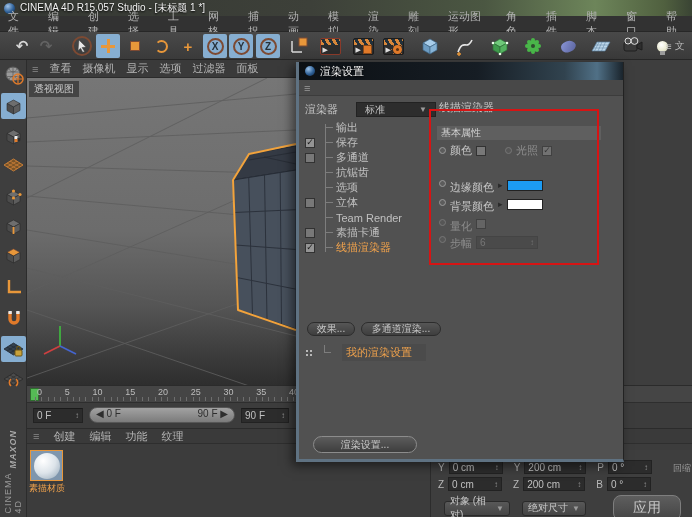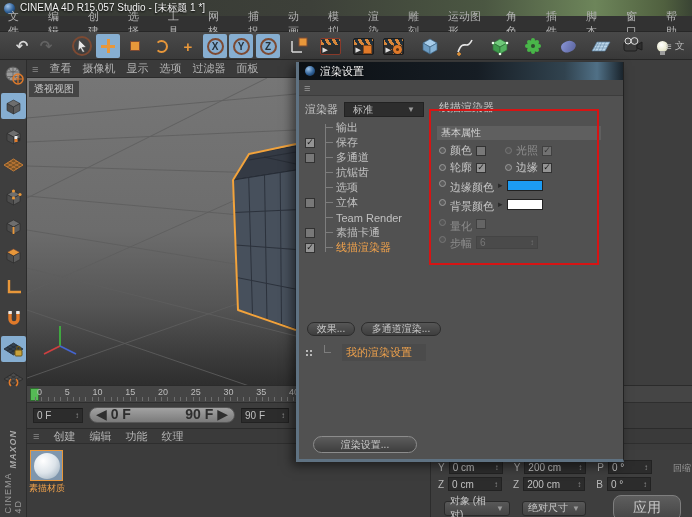--- a/index.html
+++ b/index.html
@@ -71,22 +71,22 @@
   .ruler-nums{position:absolute;left:10px;top:1px;width:262px;display:flex;justify-content:space-between;
     font-size:9px;color:#bdbdbd;}
   .ruler-ticks{position:absolute;left:8px;bottom:1px;width:420px;height:4px;
     background:repeating-linear-gradient(90deg,#6e6e6e 0 1px,transparent 1px 6.3px);}
   .marker{position:absolute;left:3px;top:2px;width:9px;height:13px;background:#55bb55;border:1px solid #2e6e2e;}
   .transport{left:27px;top:402px;width:665px;height:26px;background:#3c3c3c;border-top:1px solid #2e2e2e;}
   .fbox{position:absolute;top:5px;height:15px;background:#2c2c2c;border:1px solid #222;border-top-color:#1a1a1a;
     display:flex;align-items:center;justify-content:space-between;padding:0 3px;font-size:10px;color:#c0c0c0;}
   .spin{color:#8b8b8b;font-size:8px;}
   .scrub{position:absolute;left:62px;top:4px;width:146px;height:16px;border-radius:8px;
-    background:linear-gradient(#a2a2a2,#7b7b7b);border:1px solid #565656;display:flex;align-items:flex-end;
-    justify-content:space-between;padding:0 6px;color:#2e2e2e;font-size:14px;font-weight:bold;}
+    background:linear-gradient(#a2a2a2,#7b7b7b);border:1px solid #565656;display:flex;align-items:flex-start;
+    justify-content:space-between;padding:0 6px;color:#2e2e2e;font-size:10px;font-weight:normal;}
 
   
   .matpanel{left:27px;top:428px;width:665px;height:89px;background:#3c3c3c;border-top:1px solid #2b2b2b;}
   .matmenu{position:absolute;left:0;top:0;width:100%;height:15px;background:#3a3a3a;border-bottom:1px solid #2e2e2e;
     display:flex;align-items:center;gap:14px;padding:0 6px;color:#b4b4b4;}
   .thumb{position:absolute;left:3px;top:21px;width:33px;height:31px;border:1px solid #e8973a;background:#7f96ad;
     display:flex;align-items:center;justify-content:center;}
   .sphere{width:26px;height:26px;border-radius:50%;background:radial-gradient(circle at 35% 30%,#ffffff,#dde4ea 50%,#93a7b8);}
   .matname{position:absolute;left:2px;top:53px;width:52px;font-size:9px;color:#f0a24c;}
 
@@ -103,21 +103,21 @@
 
   
   .dialog{left:296px;top:62px;width:328px;height:400px;z-index:5;
     border-left:3px solid #5f7282;border-bottom:3px solid #5f7282;border-right:1px solid #222;
     box-shadow:-4px 4px 10px rgba(0,0,0,.5);}
   .dtitle{height:18px;display:flex;align-items:center;gap:5px;padding-left:6px;color:#f5f5f5;font-size:11px;
     background:linear-gradient(90deg,#0c1014,#161d24 55%,#31434f 82%,#507086 92%,#1a242c);text-shadow:0 1px 2px #000;}
   .dbody{position:relative;height:379px;background:#515151;}
   .dstrip{position:absolute;left:0;top:0;width:100%;height:16px;background:#484848;border-bottom:1px solid #3c3c3c;
     display:flex;align-items:center;padding:0 5px;color:#9a9a9a;}
-  .rrow{position:absolute;left:6px;top:22px;display:flex;align-items:center;gap:6px;}
+  .rrow{position:absolute;left:6px;top:22px;display:flex;align-items:center;gap:18px;}
   .ddrop{width:80px;height:15px;background:#2d2d2d;border:1px solid #222;display:flex;align-items:center;
     justify-content:space-between;padding:0 8px;color:#c4c4c4;font-size:10px;}
   .darr{color:#9a9a9a;font-size:8px;}
   .treewrap{position:absolute;left:2px;top:40px;width:132px;height:138px;}
   .treewrap::before{content:"";position:absolute;left:24px;top:4px;height:128px;width:1px;background:#7d7d7d;}
   .trow{position:absolute;left:0;width:132px;height:15px;display:flex;align-items:center;gap:0;}
   .trow .cb{margin-left:4px;}
   .stub{width:8px;height:1px;background:#7d7d7d;margin-left:10px;margin-right:3px;flex:none;}
   .tlabel{color:#c0c0c0;white-space:nowrap;}
   .trow.sel .tlabel{color:#f0a24c;}
@@ -608,32 +608,20 @@
           <span class="dot"></span>
           <span>颜色</span>
           <span class="cb unchecked"></span>
         </span>
         <span class="grp dim">
           <span class="dot"></span>
           <span>光照</span>
           <span class="cb checked"></span>
         </span>
       </div>
-      <div class="prow" style="left:140px;top:80px">
-        <span class="grp">
-          <span class="dot"></span>
-          <span>轮廓</span>
-          <span class="cb checked"></span>
-        </span>
-        <span class="grp">
-          <span class="dot"></span>
-          <span>边缘</span>
-          <span class="cb checked"></span>
-        </span>
-      </div>
       <div class="prow" style="left:140px;top:100px">
         <span class="dot"></span>
         <span>边缘颜色</span>
         <span class="swarr">▸</span>
         <span class="swatch" style="background: rgb(28, 155, 242);"></span>
       </div>
       <div class="prow" style="left:140px;top:119px">
         <span class="dot"></span>
         <span>背景颜色</span>
         <span class="swarr">▸</span>

